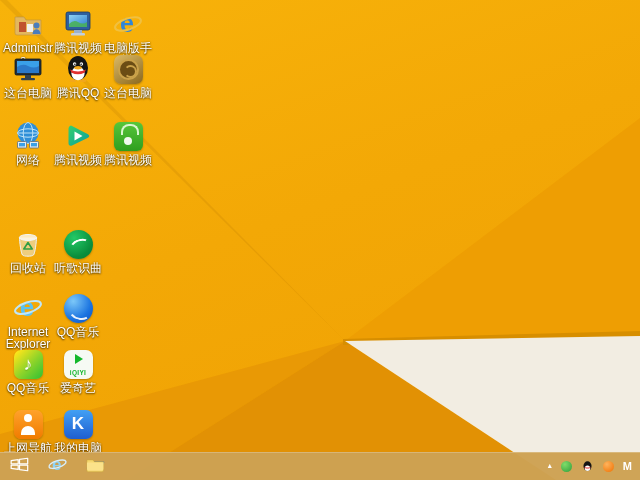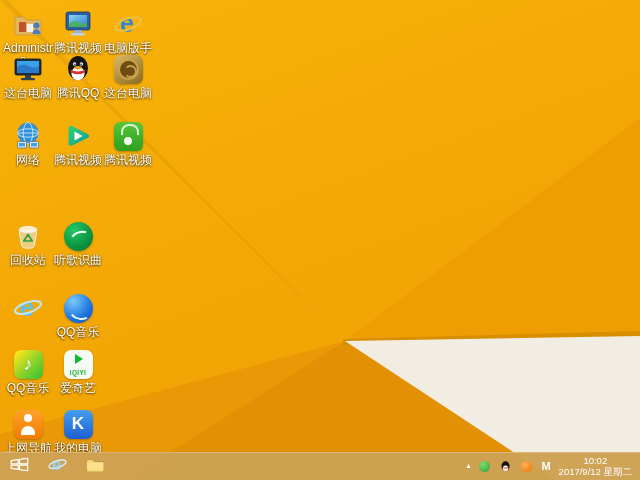--- a/index.html
+++ b/index.html
@@ -15,21 +15,21 @@
   .wp-beam{background:rgba(120,70,0,0.10);clip-path:polygon(0px 0px,7px 0px,346px 342px);}
   .wp-facet-upper{background:#ee9e03;clip-path:polygon(345px 341px,640px 336px,640px 118px);}
   .wp-facet-a{background:#e29104;clip-path:polygon(345px 341px,556px 480px,126px 480px);}
   .wp-facet-b{background:#e99905;clip-path:polygon(345px 341px,126px 480px,0px 480px,0px 434px);}
   .wp-white-edge{background:#d78e00;clip-path:polygon(343px 339px,640px 331px,640px 337px,343px 345px);}
   .wp-white{background:#f2ede2;clip-path:polygon(345px 341px,640px 336px,640px 480px,556px 480px);}
 
   
   .cell{position:absolute;width:56px;text-align:center;}
   .c1{left:0px}.c2{left:50px}.c3{left:100px}
-  .r1{top:8px}.r2{top:53px}.r3{top:120px}.r4{top:220px}
+  .r1{top:8px}.r2{top:53px}.r3{top:120px}.r4{top:228px}
   .r5{top:292px}.r6{top:348px}.r7{top:408px}
   .ico{width:32px;height:32px;margin:0 auto;display:flex;align-items:center;justify-content:center;}
   .ico svg{display:block;}
   .lbl{
     margin-top:2px;font-size:12px;line-height:12px;color:#fff;
     text-shadow:0 1px 2px rgba(0,0,0,.7),0 0 2px rgba(0,0,0,.45);
     word-break:break-word;
   }
   
   .tile{width:29px;height:29px;border-radius:7px;position:relative;
@@ -237,20 +237,21 @@
   <div class="lbl">听歌识曲</div>
 </div>
 
 <div class="cell c1 r5">
   <div class="ico">
     <svg width="32" height="32" viewBox="0 0 32 32">
       <text x="15" y="24" font-size="26" font-weight="bold" fill="#5bc2f0" text-anchor="middle" font-family="Liberation Sans, sans-serif">e</text>
       <ellipse cx="16" cy="15.5" rx="13.5" ry="5.2" fill="none" stroke="#bfe6f8" stroke-width="2" transform="rotate(-18 16 15.5)"></ellipse>
     </svg>
   </div>
+  <div class="lbl">Internet Explorer</div>
 </div>
 
 <div class="cell c2 r5">
   <div class="ico">
     <div class="tile t-qqbrowser"></div>
   </div>
   <div class="lbl">QQ音乐</div>
 </div>
 
 <div class="cell c1 r6">
@@ -327,18 +328,14 @@
       <svg width="13" height="13" viewBox="0 0 32 32">
         <ellipse cx="16" cy="15" rx="10" ry="12" fill="#141414"></ellipse>
         <ellipse cx="16" cy="20.5" rx="6.6" ry="6.8" fill="#fff"></ellipse>
         <path d="M8 16.5 q8 4.2 16 0 l-1.6 3.2 q-6.4 3 -12.8 0 Z" fill="#e03131"></path>
       </svg>
     </span>
     <span class="tray-ico">
         <span class="dot dot-orange"></span>
       </span>
     <span class="ime">M</span>
-    <div class="clock">
-      <div>10:02</div>
-      <div>2017/9/12 星期二</div>
-    </div>
   </div>
 </div>
 
 </body></html>

